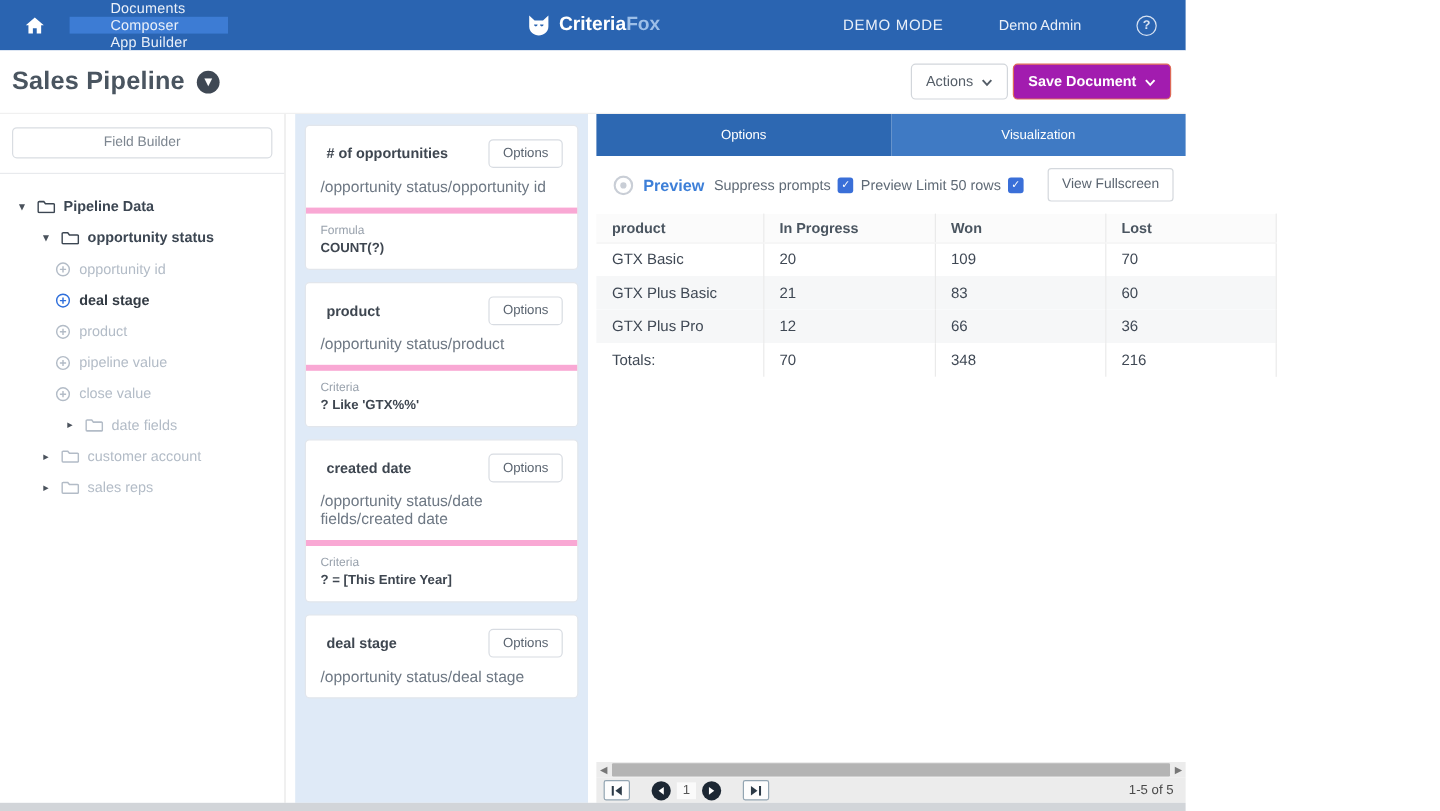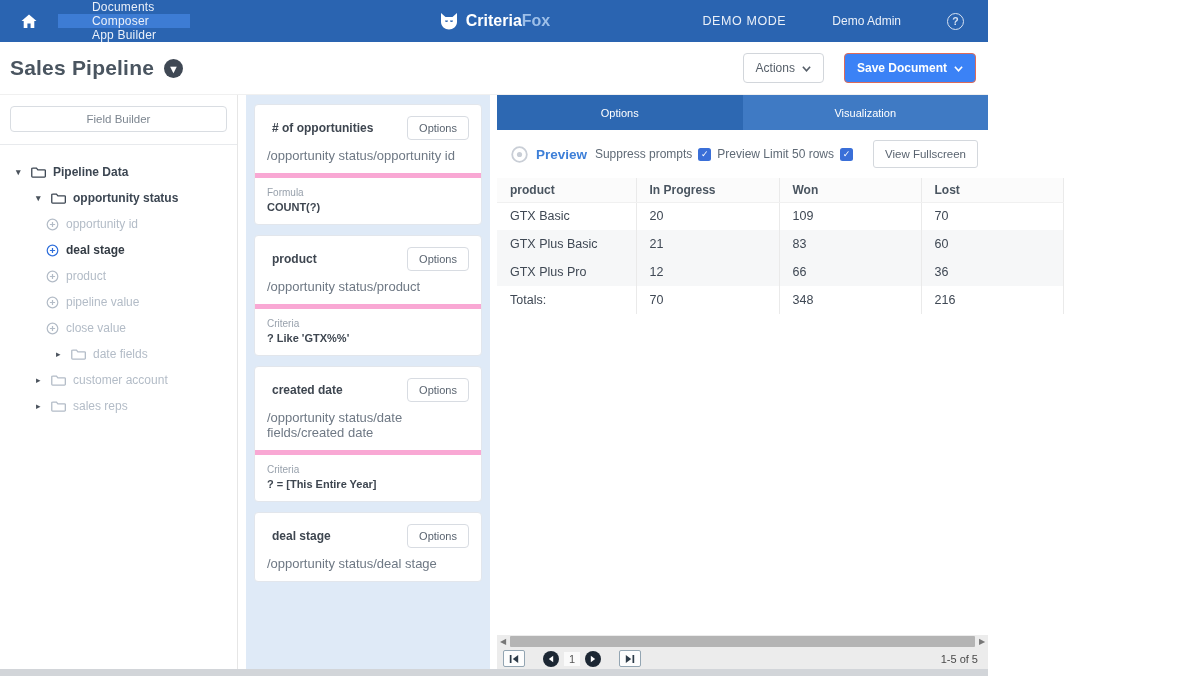--- a/index.html
+++ b/index.html
@@ -18,24 +18,24 @@
   .brand-light { color:#9dbfe8; font-weight:bold; }
   .nav-right { margin-left:auto; display:flex; align-items:center; gap:46px; padding-right:24px; z-index:2; }
   .demo-mode { letter-spacing:.6px; font-size:12.5px; }
   .user-menu { cursor:pointer; }
   .help-circle { width:17px; height:17px; border:1.5px solid #d7e2f2; border-radius:50%; display:flex; align-items:center; justify-content:center; font-size:10.5px; font-weight:bold; color:#d7e2f2; cursor:pointer; }
 
   
   .page-header { height:53px; background:#fff; display:flex; align-items:center; padding:0 10px; border-bottom:1px solid #f0f0f0; flex-shrink:0; }
   .page-title { font-size:21px; color:#4a5560; font-weight:bold; letter-spacing:.2px; }
   .title-caret { width:19px; height:19px; background:#3f4854; border-radius:50%; color:#fff; font-size:11px; display:flex; align-items:center; justify-content:center; margin-left:10px; cursor:pointer; padding-top:1px; }
-  .header-actions { margin-left:auto; display:flex; gap:20px; padding-right:2px; }
+  .header-actions { margin-left:auto; display:flex; gap:4px; padding-right:2px; }
   .btn { border-radius:4px; font-size:12px; display:flex; align-items:center; gap:7px; cursor:pointer; font-family:inherit; }
   .btn-actions { background:#fff; border:1px solid #d2d6db; color:#555e68; padding:7px 12px; }
-  .btn-save { background:#3b82f6; border:1px solid #dd6a58; color:#fff; padding:7px 12px; font-weight:bold; }
+  .btn-save { background:#a21caf; border:1px solid #dd6a58; color:#fff; padding:7px 12px; font-weight:bold; }
   .chev { width:9px; height:9px; display:inline-block; }
 
   
   .main { flex:1; display:flex; background:#fff; min-height:0; }
 
   
   .sidebar { width:238px; border-right:1px solid #e6e6e6; background:#fff; flex-shrink:0; }
   .field-builder { margin:11px 10px 12px 10px; border:1px solid #d9dde2; border-radius:4px; height:26px; display:flex; align-items:center; justify-content:center; font-size:11.5px; color:#7d8690; cursor:pointer; }
   .sidebar-divider { border-top:1px solid #e8eaed; }
   .tree { padding-top:14px; }

